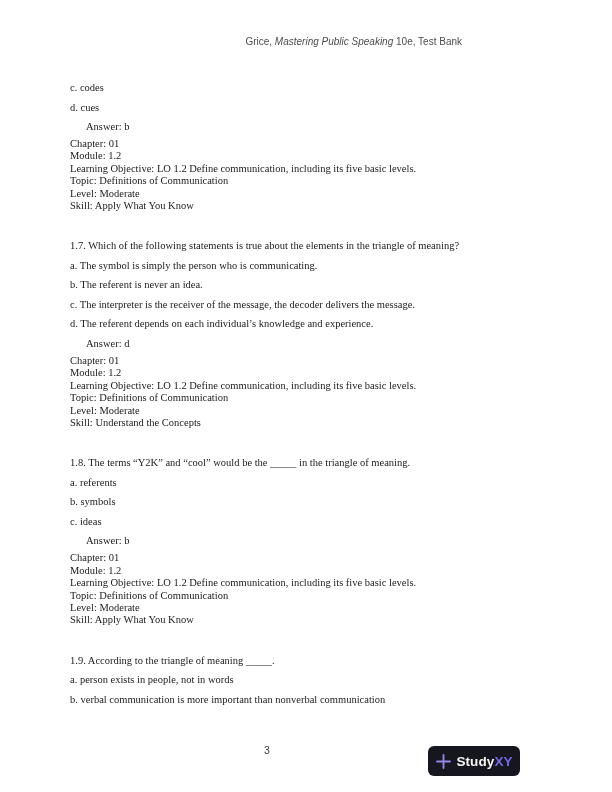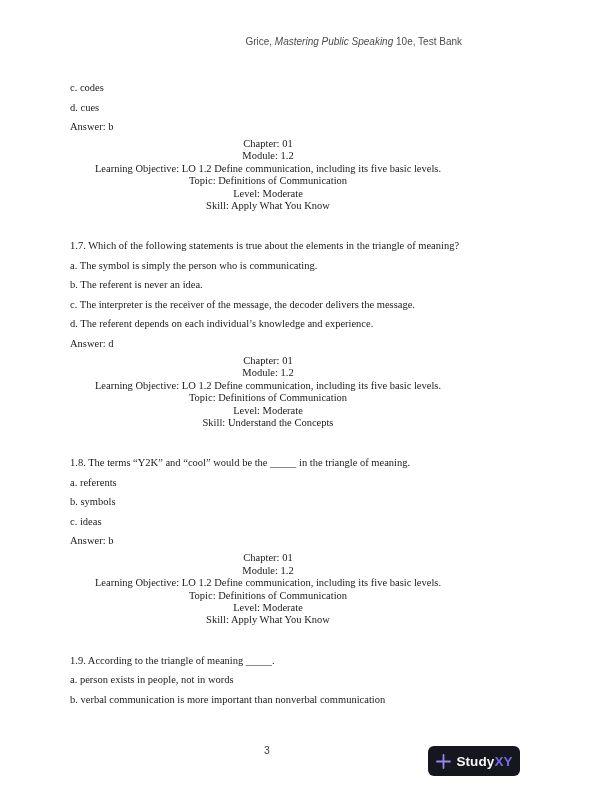--- a/index.html
+++ b/index.html
@@ -29,26 +29,25 @@
     top: 81px;
     font-size: 10.5px;
   }
   .block { margin: 0; padding: 0; }
   .block + .block { margin-top: 27px; }
   .line {
     margin: 0 0 6.5px 0;
     line-height: 13px;
     white-space: nowrap;
   }
-  .line.answer { margin-bottom: 5px; }
+  .line.answer { margin-bottom: 5px; margin-left: 16px; }
   .meta p {
     margin: 0;
     line-height: 12.4px;
     white-space: nowrap;
-    text-align: center;
   }
   .page-number {
     position: absolute;
     top: 744px;
     left: 0;
     width: 100%;
     text-align: center;
     font-family: "Liberation Sans", sans-serif;
     font-size: 10.5px;
     color: #3d3d3d;

